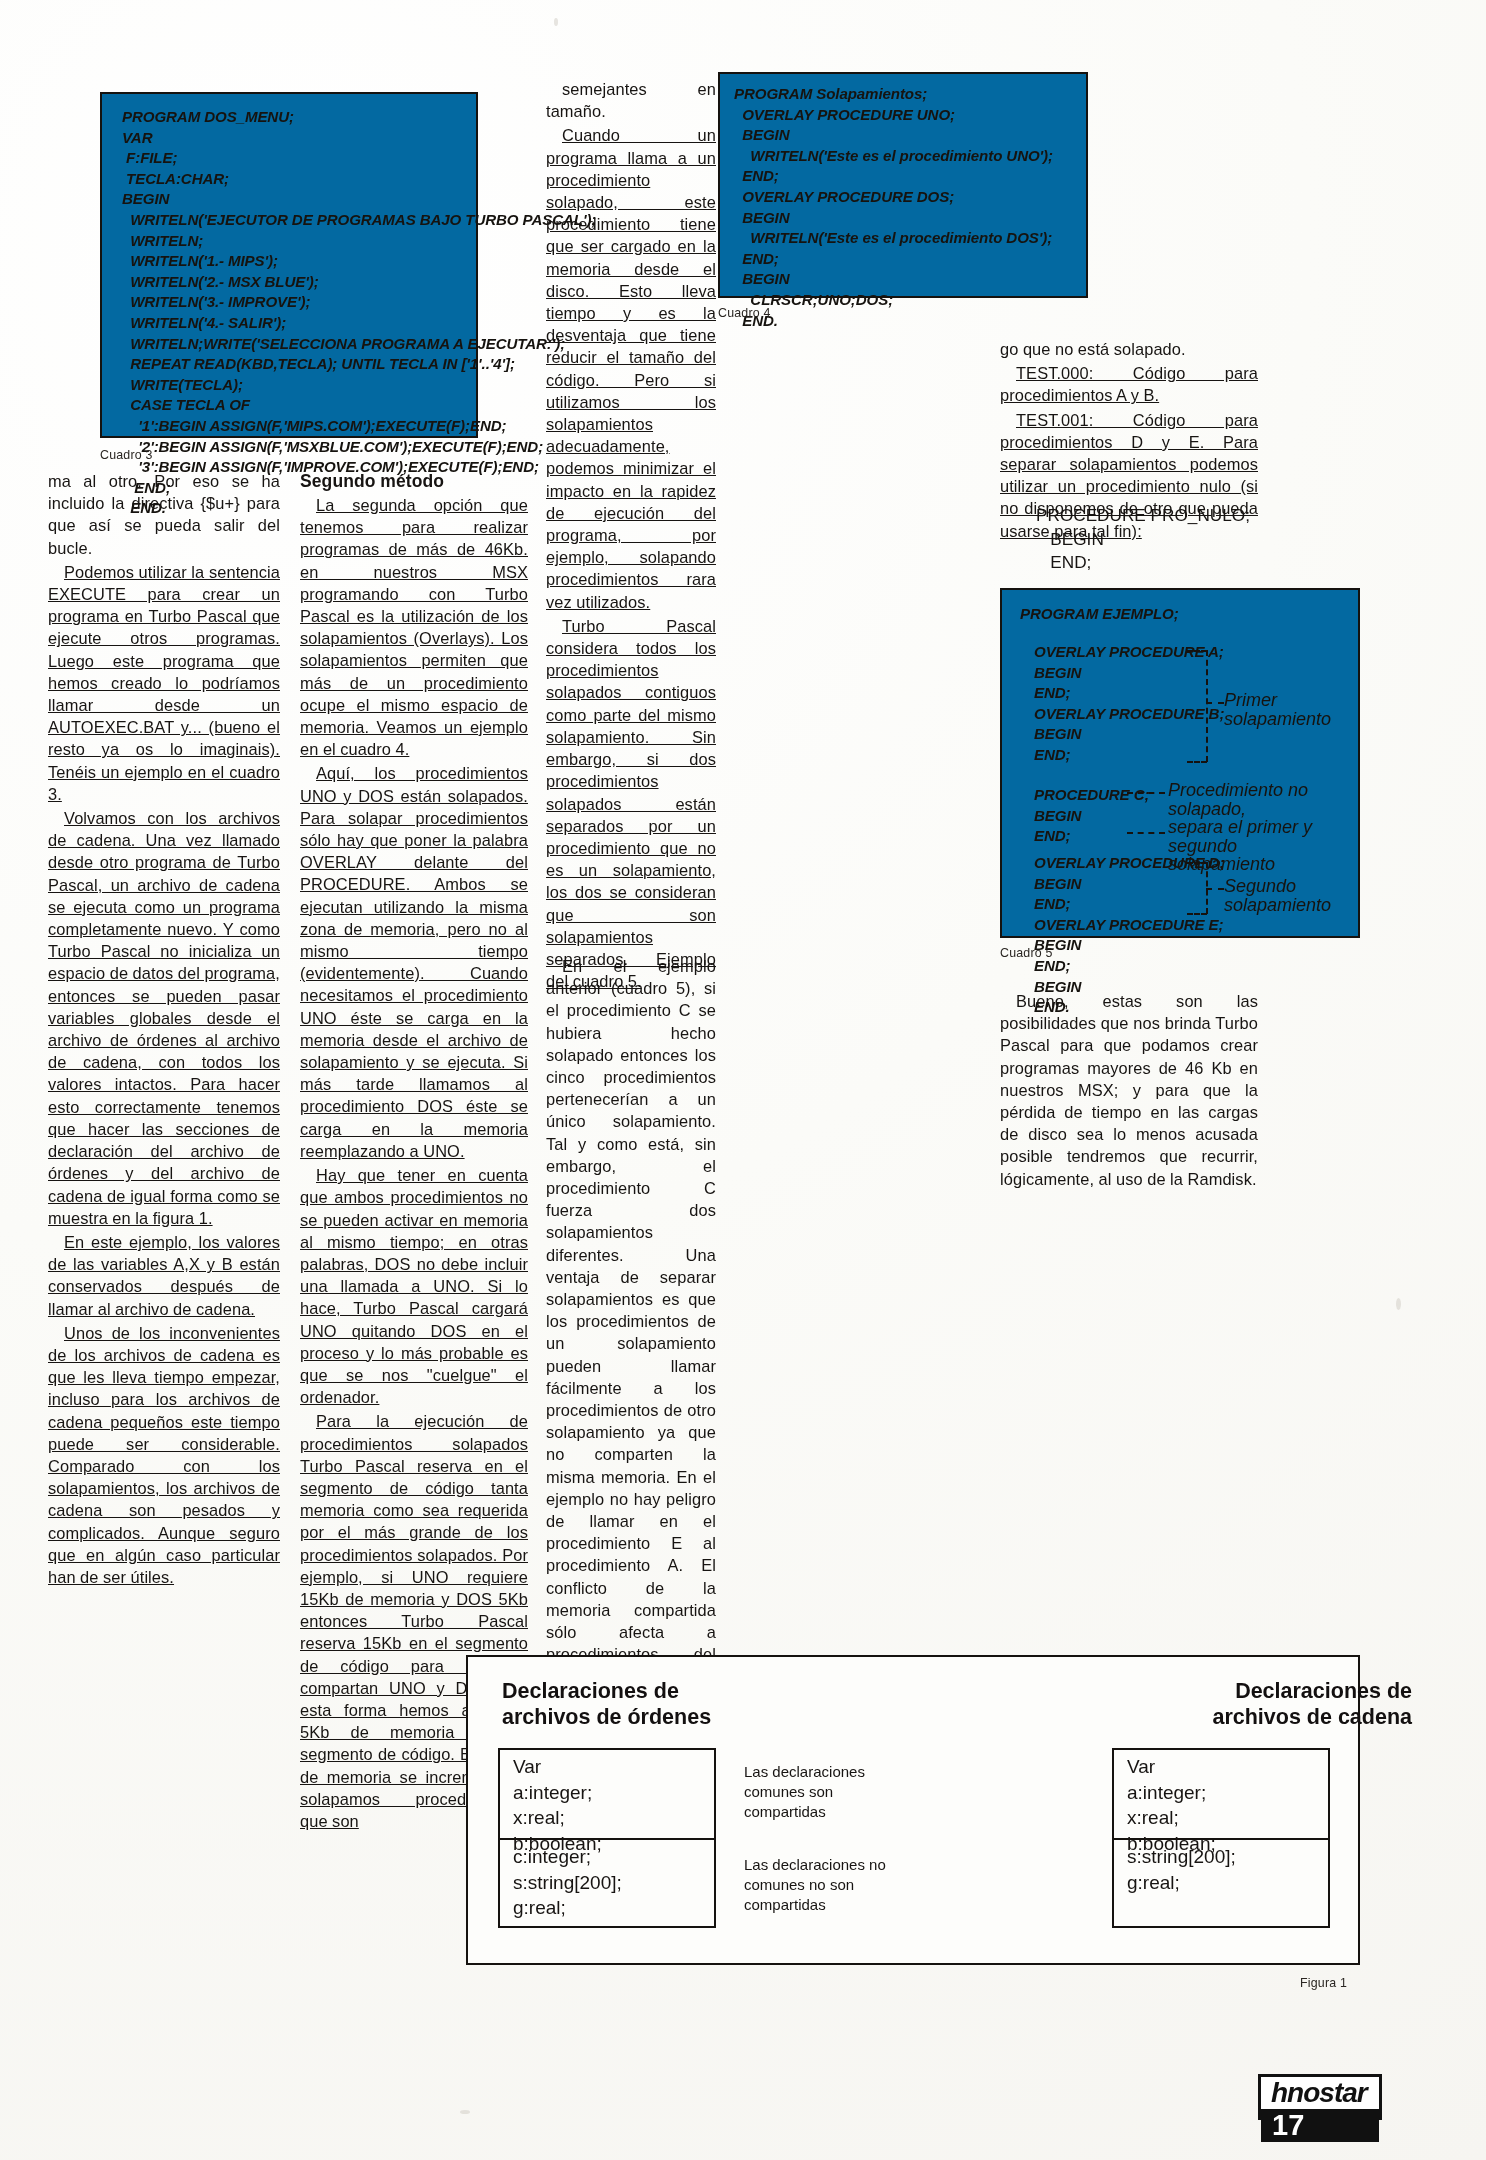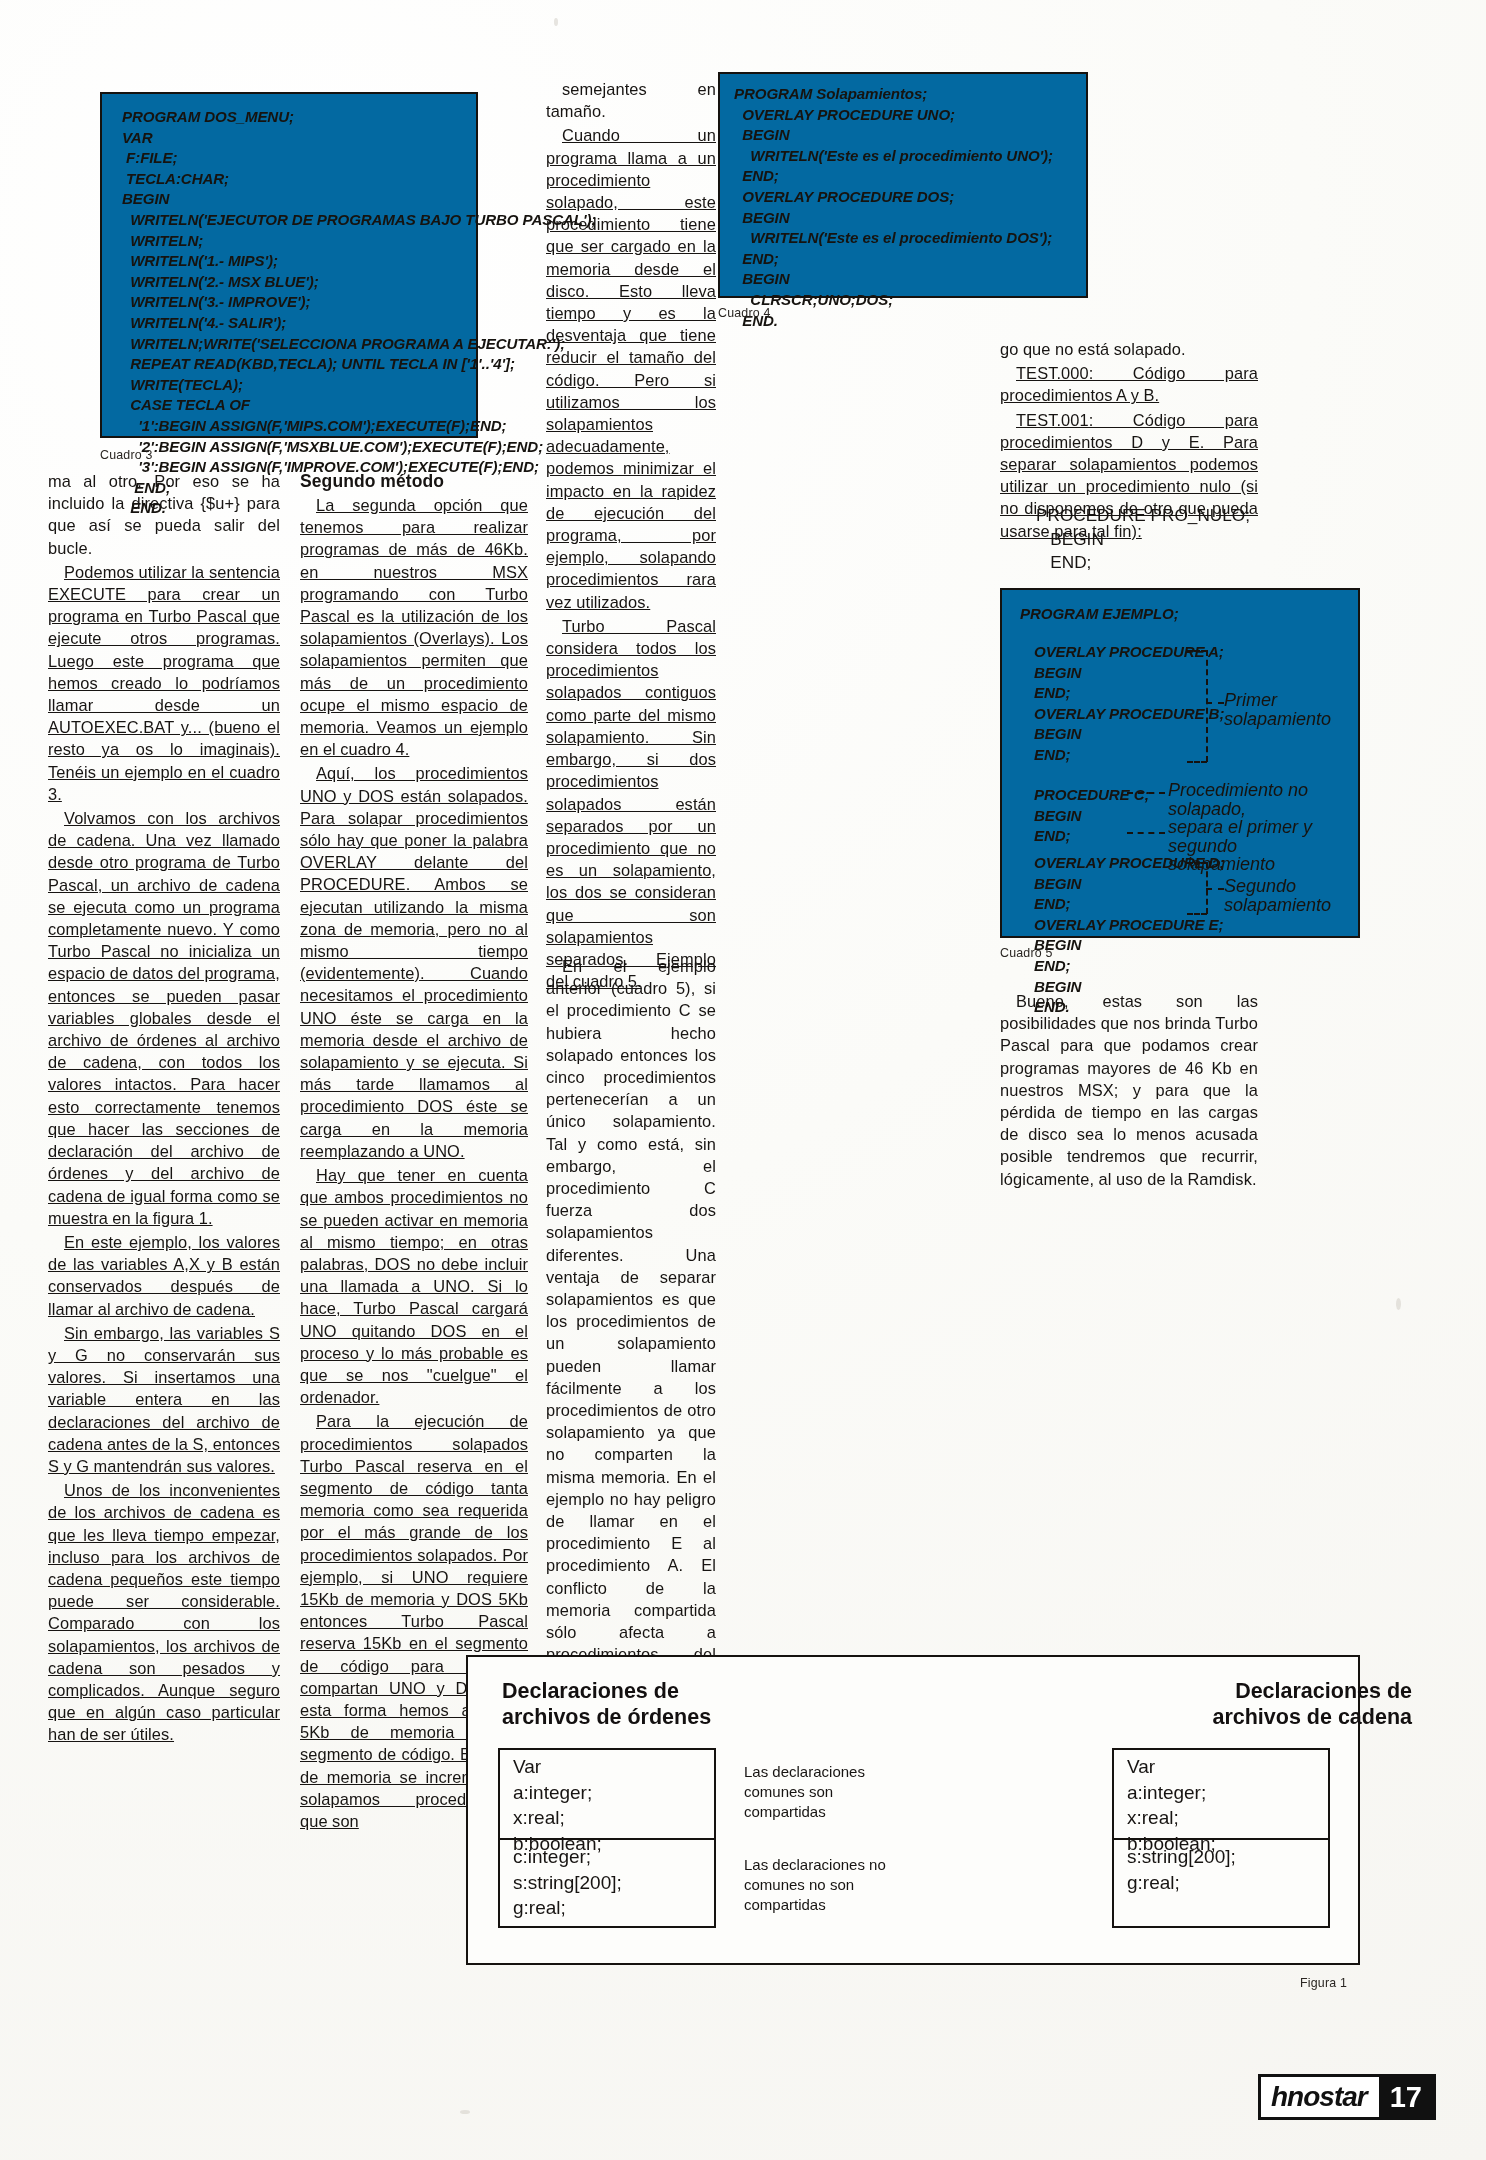--- a/index.html
+++ b/index.html
@@ -266,21 +266,20 @@
 
   <div class="col" style="left:1000px;top:990px;width:258px;">
     <p class="indent">Bueno, estas son las posibilidades que nos brinda Turbo Pascal para que podamos crear programas mayores de 46 Kb en nuestros MSX; y para que la pérdida de tiempo en las cargas de disco sea lo menos acusada posible tendremos que recurrir, lógicamente, al uso de la Ramdisk.</p>
   </div>
 
   <div class="col" style="left:48px;top:470px;width:232px;">
     <p>ma al otro. Por eso se ha incluido la directiva {$u+} para que así se pueda salir del bucle.</p>
     <p class="indent">Podemos utilizar la sentencia EXECUTE para crear un programa en Turbo Pascal que ejecute otros programas. Luego este programa que hemos creado lo podríamos llamar desde un AUTOEXEC.BAT y... (bueno el resto ya os lo imaginais). Tenéis un ejemplo en el cuadro 3.</p>
     <p class="indent">Volvamos con los archivos de cadena. Una vez llamado desde otro programa de Turbo Pascal, un archivo de cadena se ejecuta como un programa completamente nuevo. Y como Turbo Pascal no inicializa un espacio de datos del programa, entonces se pueden pasar variables globales desde el archivo de órdenes al archivo de cadena, con todos los valores intactos. Para hacer esto correctamente tenemos que hacer las secciones de declaración del archivo de órdenes y del archivo de cadena de igual forma como se muestra en la figura 1.</p>
     <p class="indent">En este ejemplo, los valores de las variables A,X y B están conservados después de llamar al archivo de cadena.</p>
-    <p class="indent">Sin embargo, las variables S y G no conservarán sus valores. Si insertamos una variable entera en las declaraciones del archivo de cadena antes de la S, entonces S y G mantendrán sus valores.</p>
     <p class="indent">Unos de los inconvenientes de los archivos de cadena es que les lleva tiempo empezar, incluso para los archivos de cadena pequeños este tiempo puede ser considerable. Comparado con los solapamientos, los archivos de cadena son pesados y complicados. Aunque seguro que en algún caso particular han de ser útiles.</p>
   </div>
 
   <div class="col" style="left:300px;top:470px;width:228px;">
     <p class="sub">Segundo método</p>
     <p class="indent">La segunda opción que tenemos para realizar programas de más de 46Kb. en nuestros MSX programando con Turbo Pascal es la utilización de los solapamientos (Overlays). Los solapamientos permiten que más de un procedimiento ocupe el mismo espacio de memoria. Veamos un ejemplo en el cuadro 4.</p>
     <p class="indent">Aquí, los procedimientos UNO y DOS están solapados. Para solapar procedimientos sólo hay que poner la palabra OVERLAY delante del PROCEDURE. Ambos se ejecutan utilizando la misma zona de memoria, pero no al mismo tiempo (evidentemente). Cuando necesitamos el procedimiento UNO éste se carga en la memoria desde el archivo de solapamiento y se ejecuta. Si más tarde llamamos al procedimiento DOS éste se carga en la memoria reemplazando a UNO.</p>
     <p class="indent">Hay que tener en cuenta que ambos procedimientos no se pueden activar en memoria al mismo tiempo; en otras palabras, DOS no debe incluir una llamada a UNO. Si lo hace, Turbo Pascal cargará UNO quitando DOS en el proceso y lo más probable es que se nos "cuelgue" el ordenador.</p>
     <p class="indent">Para la ejecución de procedimientos solapados Turbo Pascal reserva en el segmento de código tanta memoria como sea requerida por el más grande de los procedimientos solapados. Por ejemplo, si UNO requiere 15Kb de memoria y DOS 5Kb entonces Turbo Pascal reserva 15Kb en el segmento de código para que lo compartan UNO y DOS. De esta forma hemos ahorrado 5Kb de memoria en el segmento de código. El ahorro de memoria se incrementa si solapamos procedimientos que son</p>
   </div>
@@ -315,21 +314,21 @@
 
   <div class="note" style="left:744px;top:1762px;width:340px;white-space:pre-line;">Las declaraciones
 comunes son
 compartidas</div>
   <div class="note" style="left:744px;top:1855px;width:340px;white-space:pre-line;">Las declaraciones no
 comunes no son
 compartidas</div>
 
   <div class="caption" style="left:1300px;top:1976px;">Figura 1</div>
 
-  <div class="logo" style="left:1258px;top:2074px;">
+  <div class="logo" style="left:1258px;top:2074px;flex-direction:column;">
     <span class="name">hnostar</span>
     <span class="num">17</span>
   </div>
 
   <div class="speck" style="left:554px;top:18px;width:4px;height:8px;"></div>
   <div class="speck" style="left:1396px;top:1298px;width:5px;height:12px;"></div>
   <div class="speck" style="left:460px;top:2110px;width:10px;height:4px;"></div>
 </div>
 
 </body></html>

